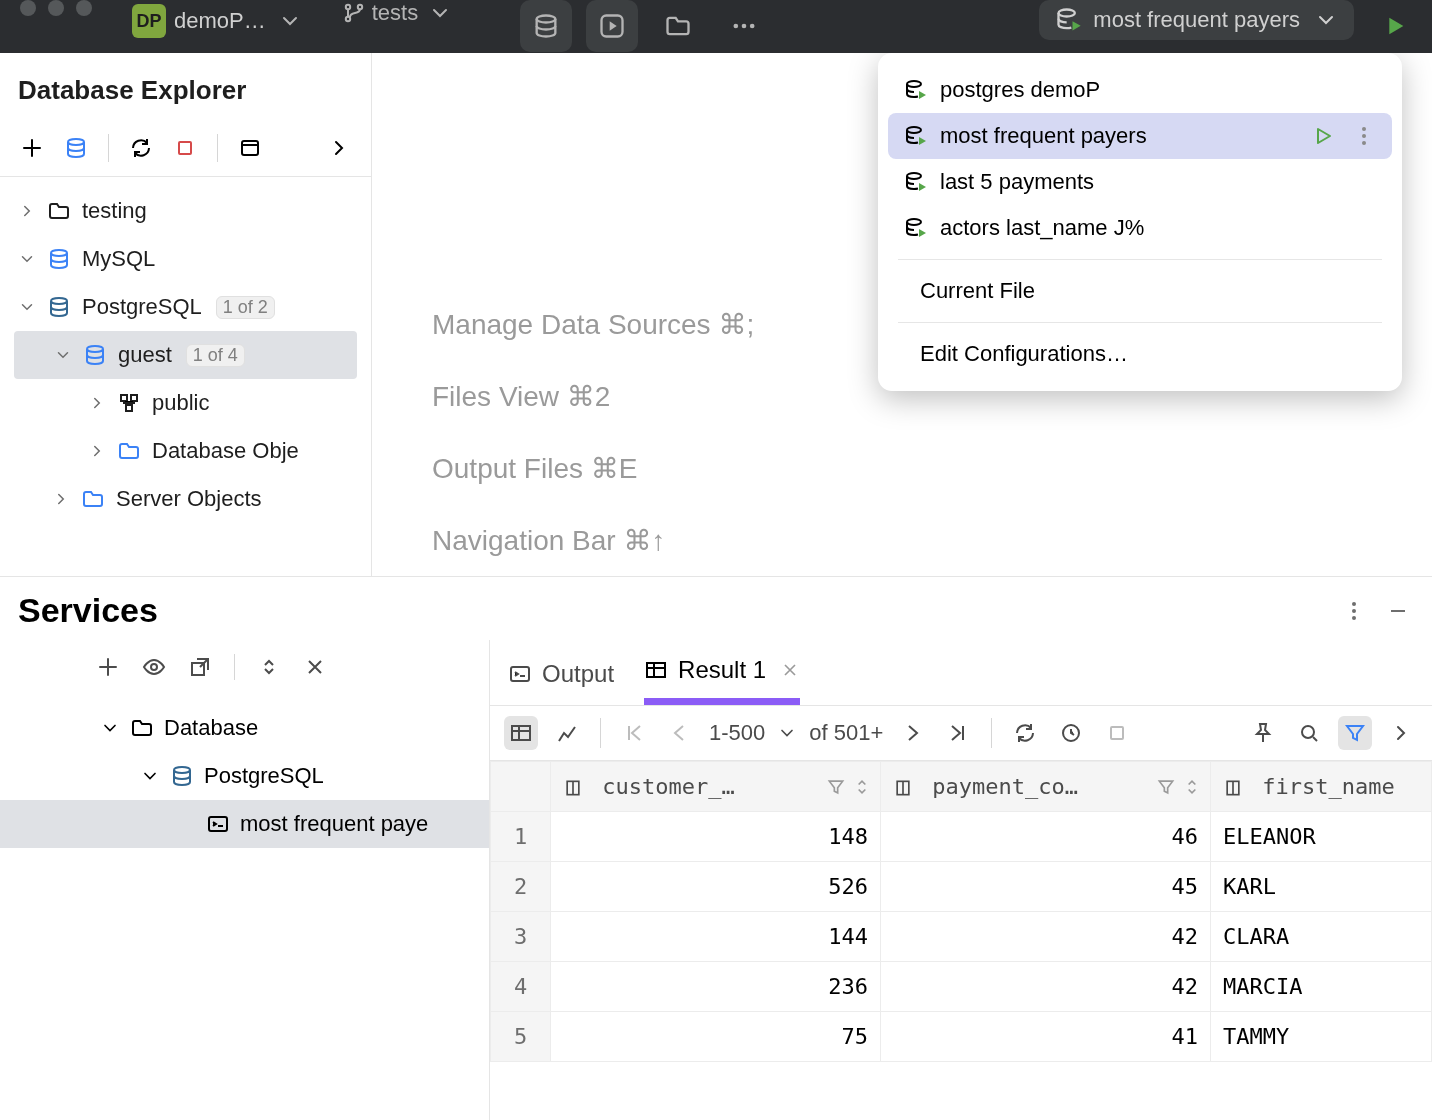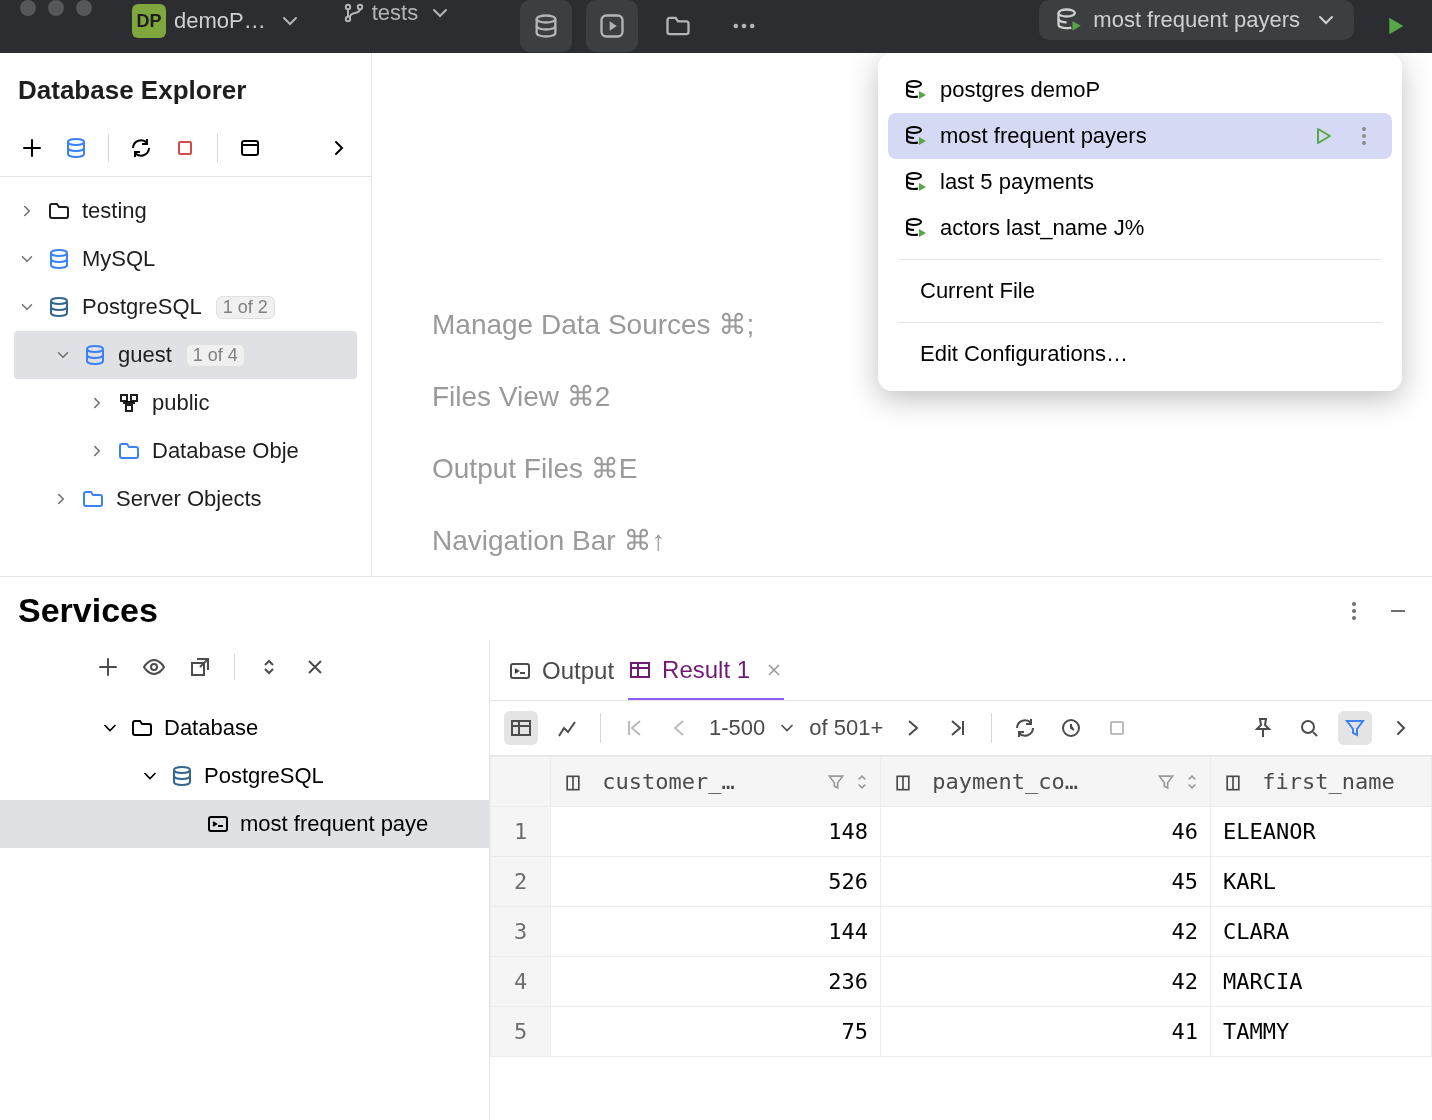--- a/index.html
+++ b/index.html
@@ -65,23 +65,23 @@
 .services-left { width: 490px; border-right:1px solid var(--border); }
 .svc-toolbar { display:flex; gap:22px; align-items:center; padding: 14px 24px 14px 96px; font-size:22px; color:#4c4c4c; }
 .svc-toolbar .sep { width:1px; height:26px; background:#d6d6d6; }
 .svc-tree { font-size:22px; padding-top: 10px;}
 .svc-node { display:flex; align-items:center; height:48px; padding-left: 100px; gap:10px;}
 .svc-node.d1 { padding-left: 140px;}
 .svc-node.d2 { padding-left: 206px; background: var(--selection2); margin: 0 0; border-radius:0;}
 
 
 .services-right { flex:1; display:flex; flex-direction:column; min-width:0;}
-.tabs { display:flex; align-items:center; border-bottom:1px solid var(--border); padding: 16px 18px 0; gap: 14px; font-size:24px; color:#4b4b4b;}
+.tabs { display:flex; align-items:center; border-bottom:1px solid var(--border); padding: 16px 18px 0; gap: 30px; font-size:24px; color:#4b4b4b;}
 .tab { display:flex; align-items:center; gap:10px; padding-bottom:14px; cursor:pointer;}
-.tab.active { color:#701a75; border-bottom:2px solid #8b5cf6;align-items:center; }
+.tab.active { color:#000000; border-bottom:7px solid #8b5cf6;align-items:center; }
 .tab .close { color:#9a9a9a; margin-left:4px;}
 .result-toolbar { display:flex; align-items:center; gap:12px; padding: 10px 14px; border-bottom:1px solid var(--border); color:#4b4b4b; font-size:22px;}
 .result-toolbar .group { display:flex; align-items:center; gap:12px;}
 .result-toolbar .sep { width:1px; height:30px; background:#d6d6d6; margin:0 4px;}
 .result-toolbar .sq { width:34px; height:34px; border-radius:6px; display:flex; align-items:center; justify-content:center; cursor:pointer;}
 .result-toolbar .sq.active { background:#e4e4e4;}
 .result-toolbar .spacer { flex:1; }
 .grid { flex:1; overflow:hidden; font-family: ui-monospace, Menlo, monospace; font-size:22px;}
 .grid table { border-collapse: collapse; width:100%; }
 .grid th, .grid td { border:1px solid #ececec; padding: 10px 12px; height:50px; }

